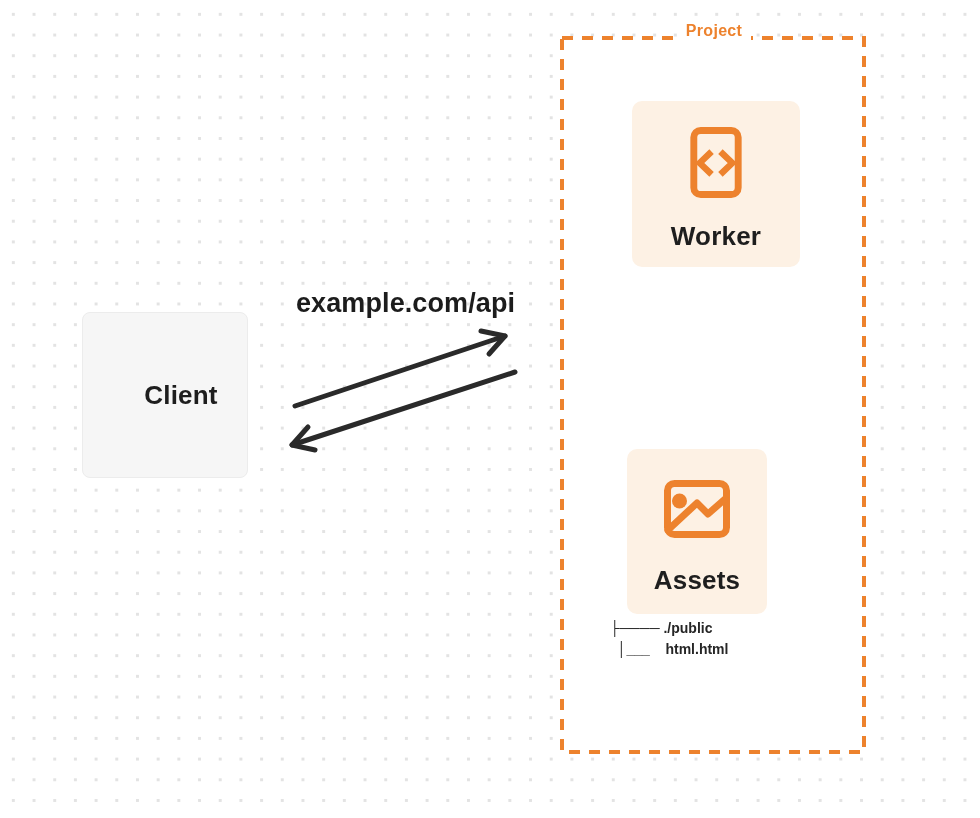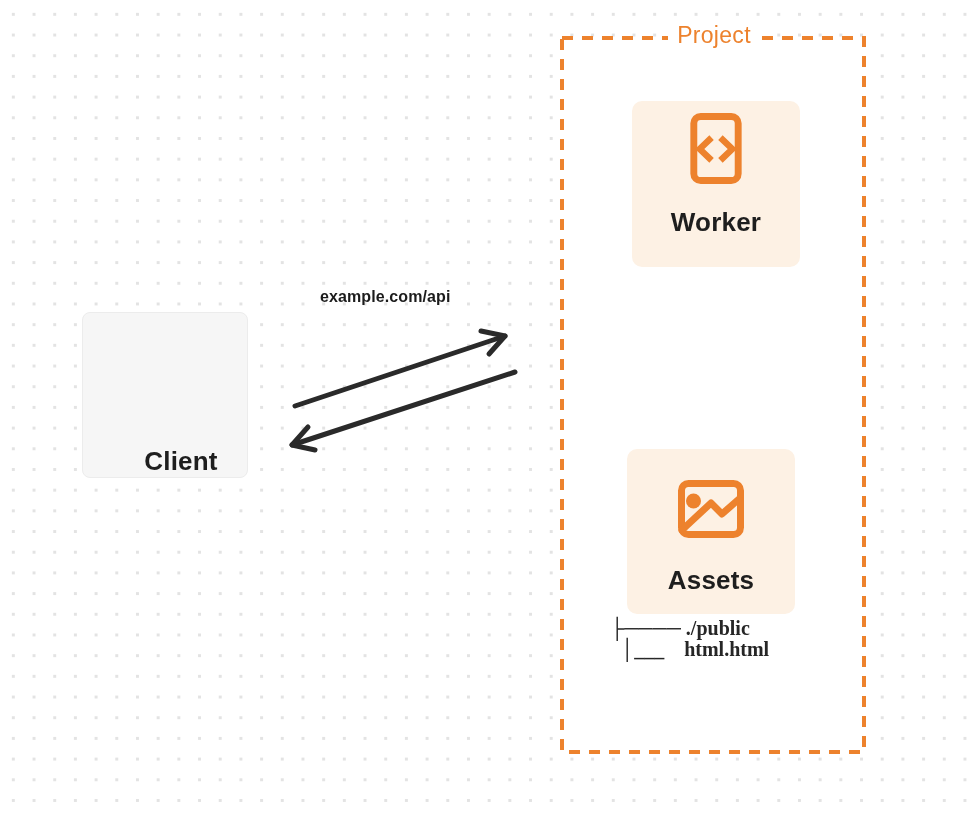--- a/index.html
+++ b/index.html
@@ -26,55 +26,55 @@
   svg.overlay{position:absolute;left:0;top:0;z-index:1;}
   .project-rect{fill:#ffffff;stroke:var(--accent_orange);stroke-width:4;stroke-dasharray:11 9;}
   .arrow{stroke:var(--arrow_dark);stroke-width:5;fill:none;stroke-linecap:round;stroke-linejoin:round;}
   .project-label{
     position:absolute;z-index:2;
     left:562px;top:22px;width:304px;
     text-align:center;pointer-events:none;
   }
   .project-label span{
     display:inline-block;background:#ffffff;padding:0 9px;
-    color:var(--accent_orange);font-size:23px;font-weight:400;letter-spacing:.3px;
+    color:var(--accent_orange);font-size:16px;font-weight:700;letter-spacing:.3px;
   }
   .card{
     position:absolute;z-index:2;
     display:flex;flex-direction:column;align-items:center;
     border-radius:10px;box-sizing:border-box;
   }
   .card .label{
     font-size:26px;font-weight:700;color:var(--text_dark);letter-spacing:.2px;
   }
   .client-card{
     left:82px;top:312px;width:166px;height:166px;
     background:var(--box_gray);border:1px solid var(--box_gray_border);
-    justify-content:flex-end;border-radius:8px;padding-left:32px;
+    justify-content:center;border-radius:8px;padding-left:32px;
   }
   .worker-card{
     left:632px;top:101px;width:168px;height:166px;
-    background:var(--box_cream);padding-top:12px;
+    background:var(--box_cream);padding-top:26px;
   }
   .worker-card .label{margin-top:23px;}
   .assets-card{
-    left:627px;top:449px;width:168px;height:165px;
+    left:627px;top:449px;width:140px;height:165px;
     background:var(--box_cream);padding-top:31px;
   }
   .assets-card .label{margin-top:27px;}
   .icon-stroke{stroke:var(--accent_orange);fill:none;}
   .icon-fill{fill:var(--accent_orange);}
   .api-label{
-    position:absolute;z-index:2;left:320px;top:288px;
-    font-size:16px;font-weight:700;color:#1C1C1C;letter-spacing:.1px;
+    position:absolute;z-index:2;left:296px;top:288px;
+    font-size:27px;font-weight:700;color:#1C1C1C;letter-spacing:.1px;
   }
   .file-tree{
     position:absolute;z-index:2;left:610px;top:618px;
-    font-family:Liberation Serif, serif;
-    font-size:20px;line-height:21px;font-weight:600;color:#262626;
+    font-family:Liberation Sans, sans-serif;
+    font-size:14px;line-height:21px;font-weight:600;color:#262626;
   }
   .file-tree .tree-line{white-space:pre;}
 </style>
 </head>
 <body>
 
 <div class="canvas">
 
   <svg class="overlay" width="980" height="818" viewBox="0 0 980 818">
     <rect class="project-rect" x="562" y="38" width="302" height="714"></rect>

